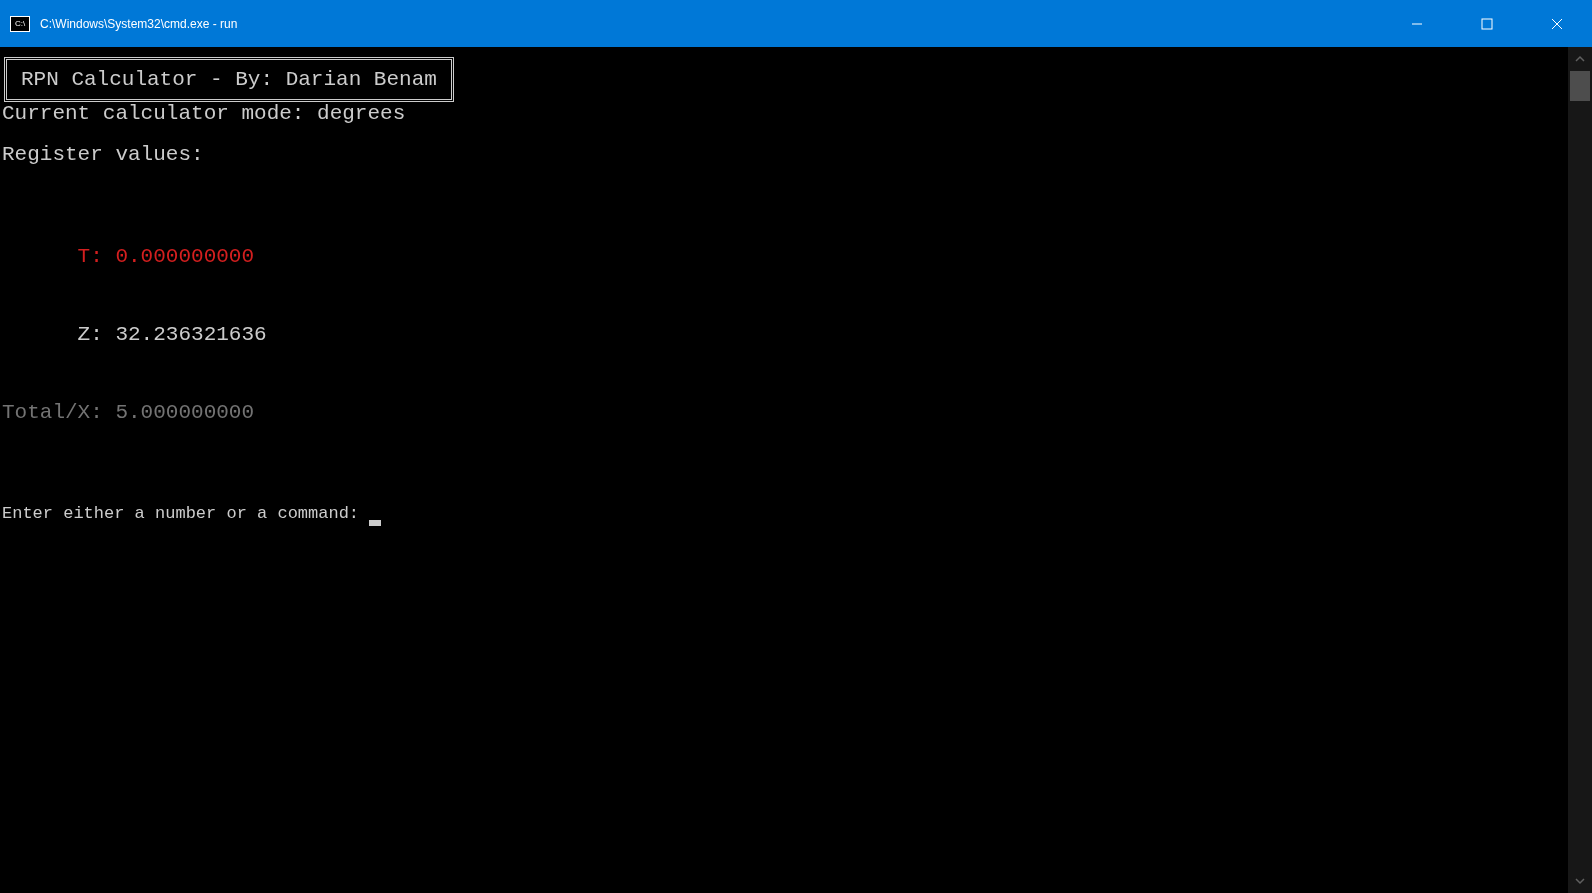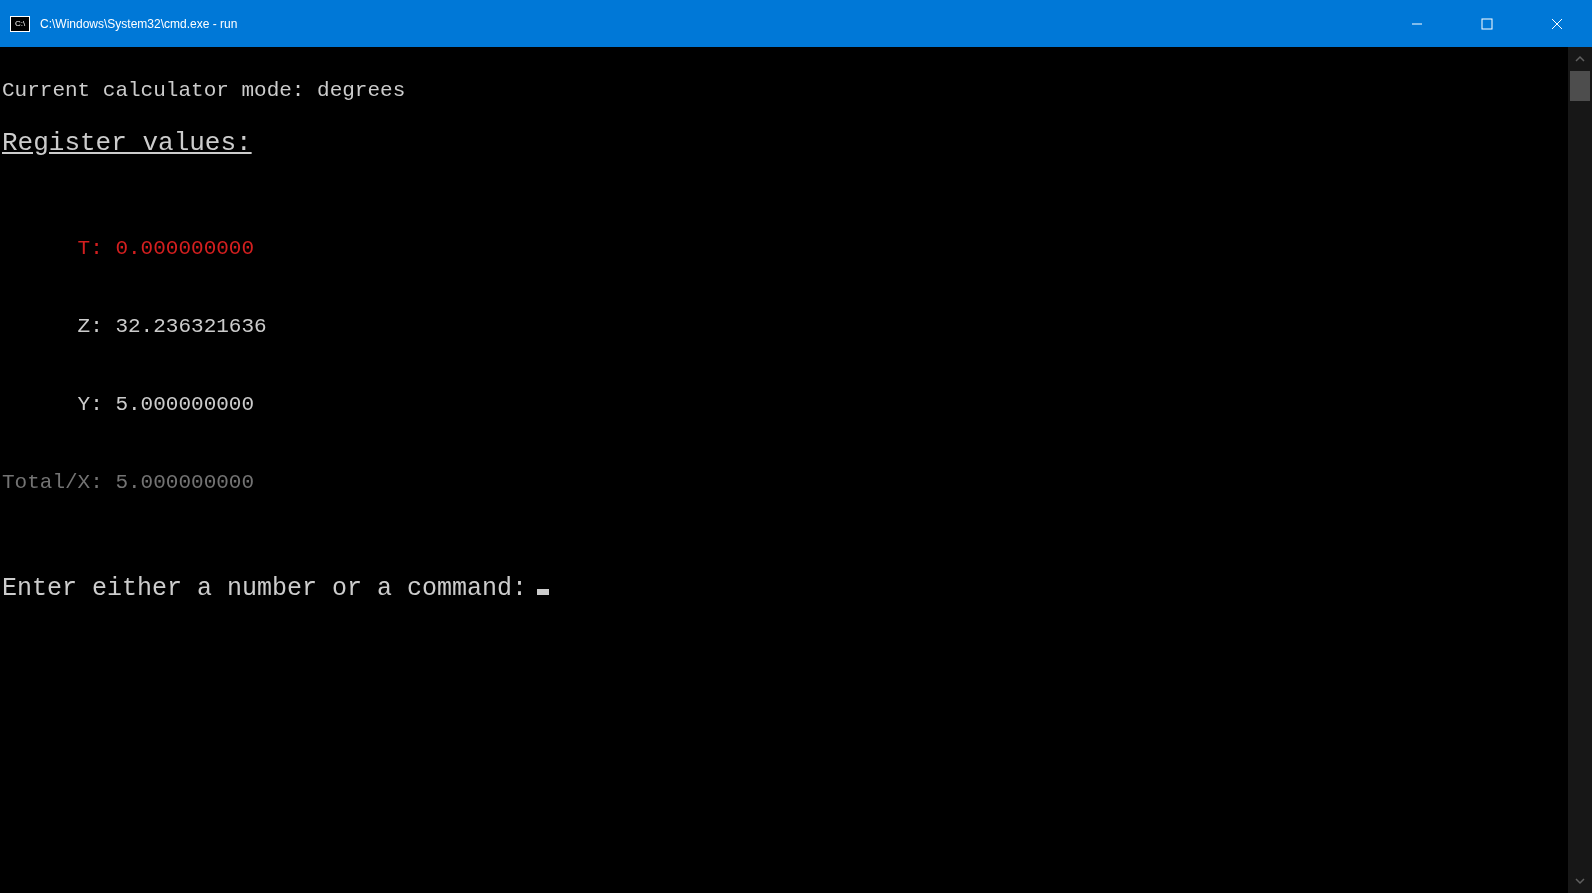--- a/index.html
+++ b/index.html
@@ -116,43 +116,41 @@
       color: #f0e60b;
       font-size: 21px;
       line-height: 26px;
       margin-top: 40px;
       white-space: pre-wrap;
       padding-right: 30px;
     }
     .mode-line {
       color: #ccc;
       font-size: 21px;
-      margin-top: 26px;
     }
     .reg-header {
       color: #ccc;
-      font-size: 26px;
-      margin-top: 26px;
-      text-decoration: underline;
+      font-size: 21px;
+      margin-top: 18px;
     }
     .registers {
       margin-top: 26px;
       font-size: 21px;
       line-height: 26px;
       white-space: pre;
     }
     .reg-t { color: #d41f1f; }
     .reg-zy { color: #ccc; }
     .reg-x { color: #737373; }
     .prompt-line {
       color: #ccc;
-      font-size: 25px;
+      font-size: 17px;
       margin-top: 26px;
       display: flex;
-      align-items: center;
+      align-items: flex-end;
     }
     .cursor {
       display: inline-block;
       width: 12px;
       height: 6px;
       background: #ccc;
       margin-left: 10px;
       position: relative;
       top: 3px;
       animation: blink 1s step-start infinite;
@@ -181,32 +179,34 @@
     <div class="win-btn">
       <svg width="12" height="12" viewBox="0 0 12 12">
           <line x1="1" y1="1" x2="11" y2="11"></line>
           <line x1="11" y1="1" x2="1" y2="11"></line>
         </svg>
     </div>
   </div>
 </div>
 
 <div class="console-area">
+  <div class="box-frame">
+    <div class="box-title">RPN Calculator - By: Darian Benam</div>
+  </div>
 
 
   <div class="mode-line">
     <span>Current calculator mode: </span><span>degrees</span>
   </div>
 
   <div class="reg-header">Register values:</div>
 
   <div class="registers">
     <div class="reg-t">      T: 0.000000000</div>
     <div class="reg-zy">      Z: 32.236321636</div>
-    <div class="reg-zy">      Y: 5.000000000</div>
     <div class="reg-x">Total/X: 5.000000000</div>
   </div>
 
   <div class="prompt-line">
     <span>Enter either a number or a command: </span>
     <span class="cursor"></span>
   </div>
 </div>
 
 <div class="scrollbar">

